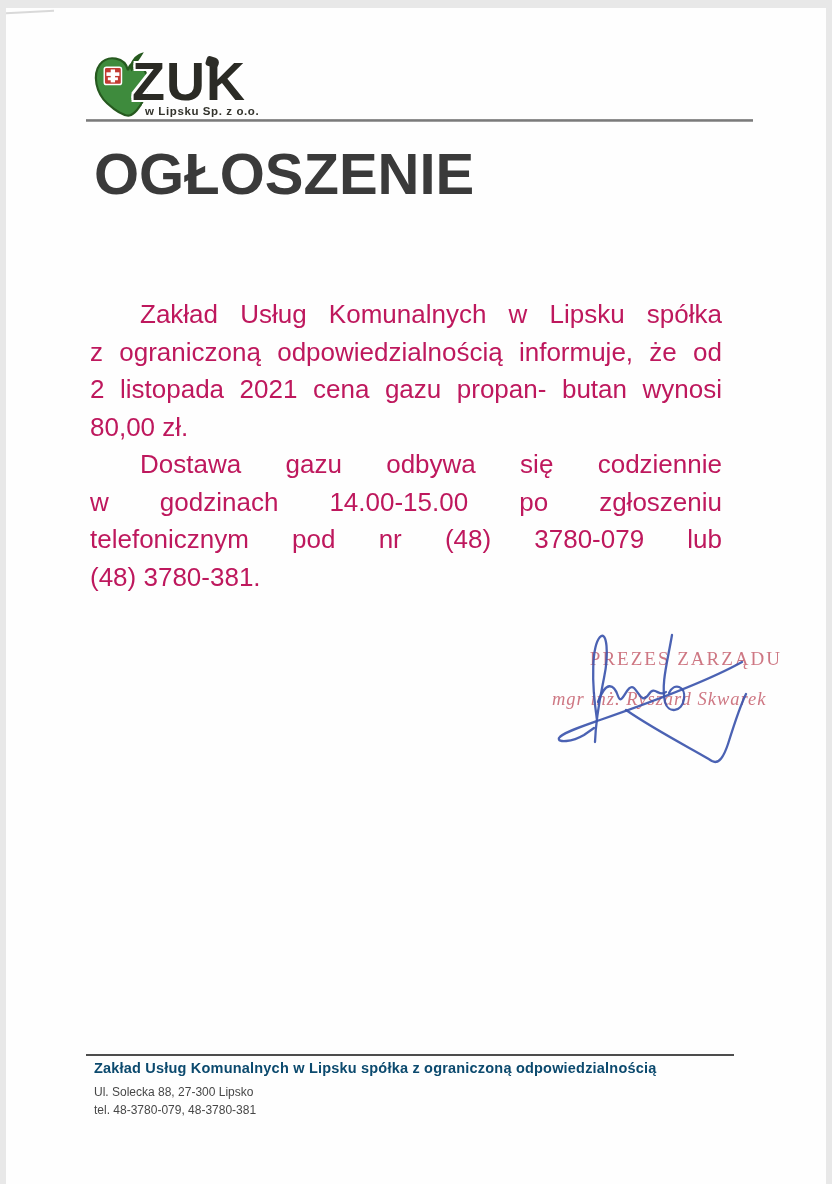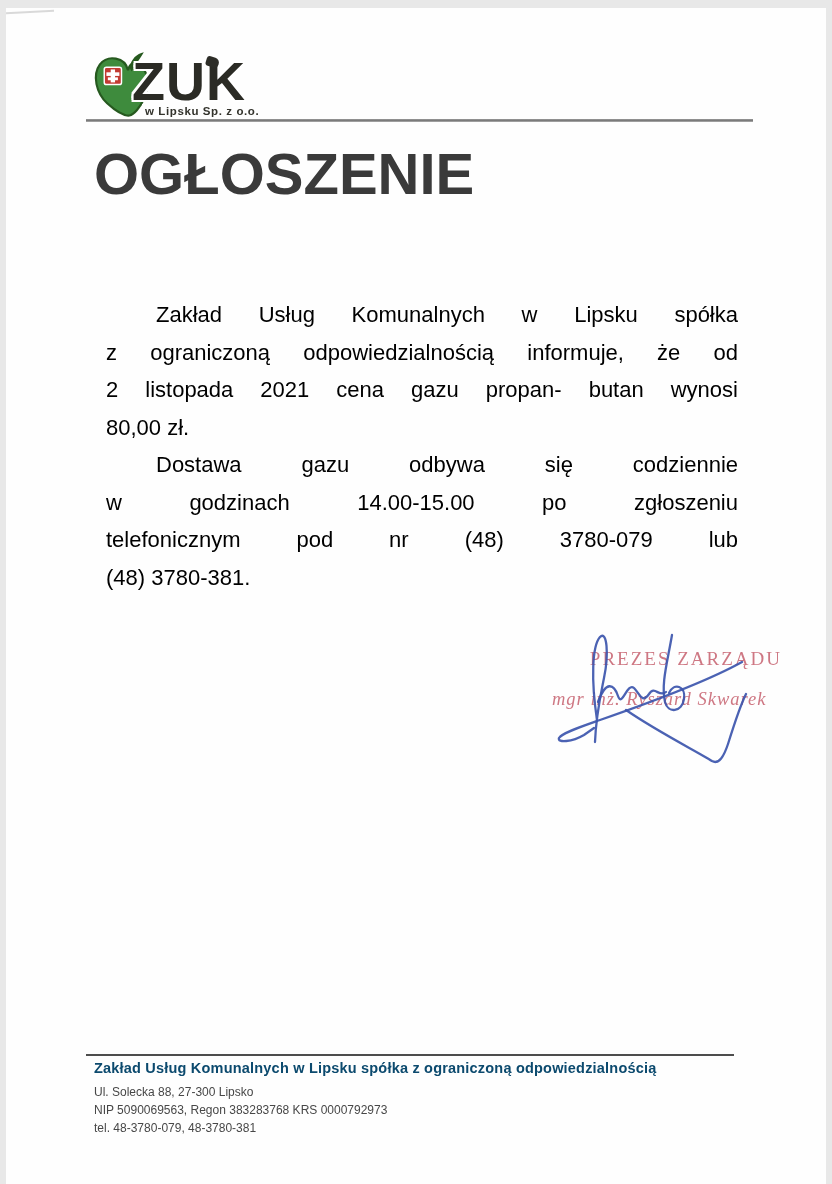--- a/index.html
+++ b/index.html
@@ -53,22 +53,22 @@
   }
   
   .doc-title{
     position:absolute;left:88px;top:134px;width:632px;
     text-align:left;
     font-size:58px;font-weight:bold;color:#3a3a3a;
     letter-spacing:0px;line-height:1.1;
   }
   
   .body-text{
-    position:absolute;left:100px;top:288px;width:632px;
-    font-size:22px;line-height:37.5px;color:#000000;
+    position:absolute;left:84px;top:288px;width:632px;
+    font-size:26px;line-height:37.5px;color:#be185d;
   }
   .line{text-align:justify;text-align-last:justify;white-space:nowrap;}
   .line.last{text-align-last:left;}
   .line.indent{padding-left:50px;}
   .b{font-weight:normal;}
   
   .sig-block{position:absolute;left:540px;top:612px;width:300px;height:165px;}
   .stamp-title{
     position:absolute;left:20px;top:28px;width:216px;
     font-family:"Liberation Serif",serif;
@@ -142,17 +142,16 @@
       <path d="M 126 15 C 121 44, 115 64, 119 82 C 122 94, 136 92, 138 79 C 140 66, 128 62, 123 73"></path>
       <path d="M 196 42 C 160 62, 100 84, 54 100 C 34 107, 16 113, 13 118 C 11 123, 26 122, 38 115 L 48 108"></path>
       <path d="M 80 90 C 112 112, 152 132, 166 141 C 173 145, 178 136, 182 124 C 187 108, 194 86, 200 74"></path>
     </svg>
   </div>
 
   <div class="footer-rule"></div>
   <div class="footer">
     <div class="company">Zakład Usług Komunalnych w Lipsku spółka z ograniczoną odpowiedzialnością</div>
     <div class="small">Ul. Solecka 88, 27-300 Lipsko</div>
-    <div class="small">NIP 5090069563, Regon 383283768 KRS 0000792973</div>
     <div class="small">tel. 48-3780-079, 48-3780-381</div>
   </div>
 
 </div>
 
 </body></html>

